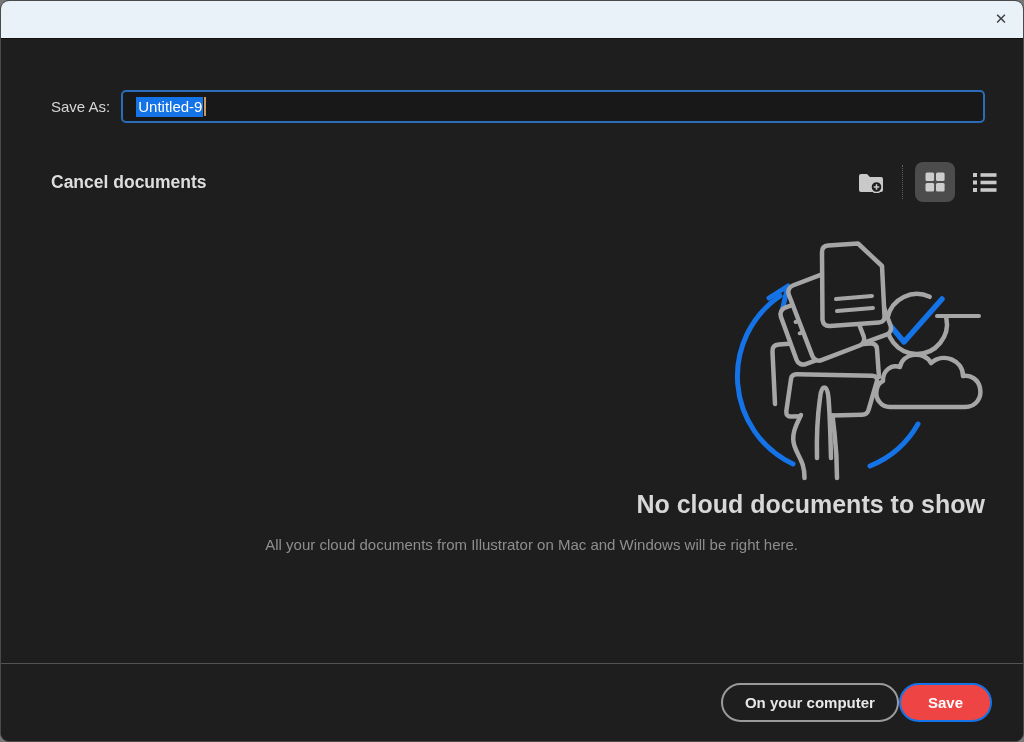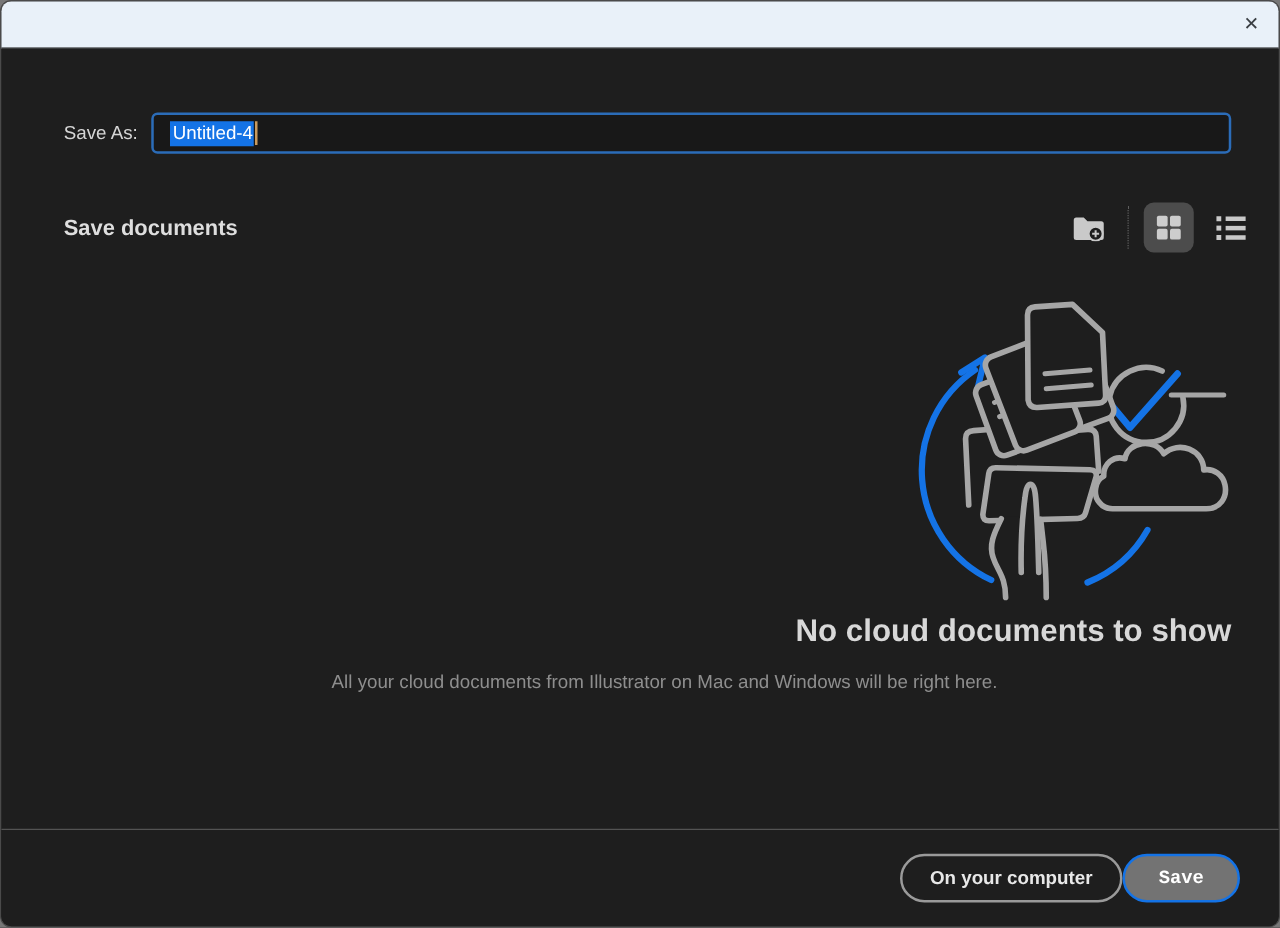--- a/index.html
+++ b/index.html
@@ -28,45 +28,45 @@
   
   .empty-state{text-align:right;margin-top:32px;}
   .empty-title{color:#d8d8d8;font-size:25px;font-weight:700;margin:4px 0 0 0;}
   .empty-desc{color:#8e8e8e;font-size:15px;line-height:1.75;max-width:560px;margin:13px auto 0;}
   
   .footer{flex:0 0 77px;border-top:1px solid #535353;display:flex;align-items:center;
           justify-content:flex-end;padding:0 31px;background:#1e1e1e;}
   .pill{font-family:"Liberation Sans","DejaVu Sans",sans-serif;font-size:15px;font-weight:700;border-radius:20px;
         padding:9px 22px;cursor:pointer;background:transparent;}
   .btn-outline-dim{border:2px solid #9a9a9a;color:#e8e8e8;}
-  .btn-primary{border:2px solid #1473e6;background:#737373;color:#ffffff;padding:9px 27px;font-family:Liberation Mono, monospace;}
+  .btn-primary{border:2px solid #1473e6;background:#ef4444;color:#ffffff;padding:9px 27px;}
   .btn-outline-bright{border:2px solid #d0d0d0;color:#f0f0f0;padding:9px 25px;}
   .footer-right{display:flex;align-items:center;gap:19px;}
 </style>
 </head>
 <body>
 
 <div class="window">
 
   <div class="titlebar">
     <button class="close-btn">✕</button>
   </div>
 
   <div class="body">
 
     <div class="save-row">
       <span class="save-label">Save As:</span>
       <div class="filename-input">
-        <span class="sel-text">Untitled-4</span>
+        <span class="sel-text">Untitled-9</span>
         <span class="caret"></span>
       </div>
     </div>
 
     <div class="section-row">
-      <h1 class="section-title">Save documents</h1>
+      <h1 class="section-title">Cancel documents</h1>
       <div class="view-controls">
         <button class="icon-btn" title="">
           <svg width="26" height="22" viewBox="0 0 26 22">
             <path d="M1 5 Q1 3 3 3 L9 3 L12 6 L23 6 Q25 6 25 8 L25 19 Q25 21 23 21 L3 21 Q1 21 1 19 Z" fill="#c9c9c9"></path>
             <circle cx="18.5" cy="16" r="5.6" fill="#1e1e1e" stroke="#c9c9c9" stroke-width="1.6"></circle>
             <path d="M18.5 13.2 V 18.8 M15.7 16 H 21.3" stroke="#c9c9c9" stroke-width="1.6" fill="none"></path>
           </svg>
         </button>
         <div class="vdivider"></div>
         <button class="grid-btn">

